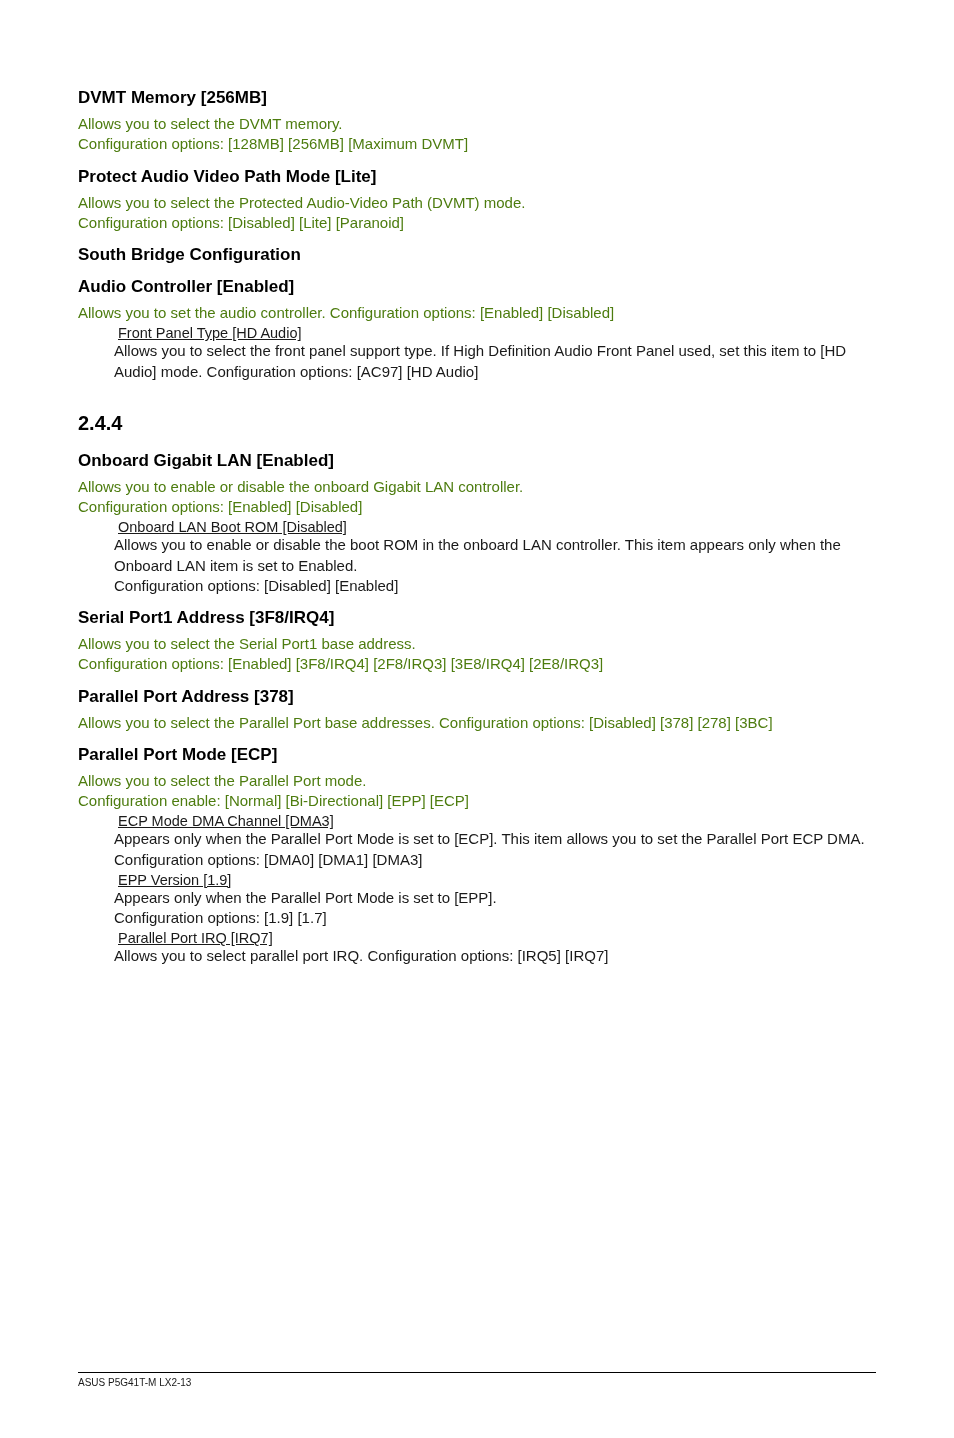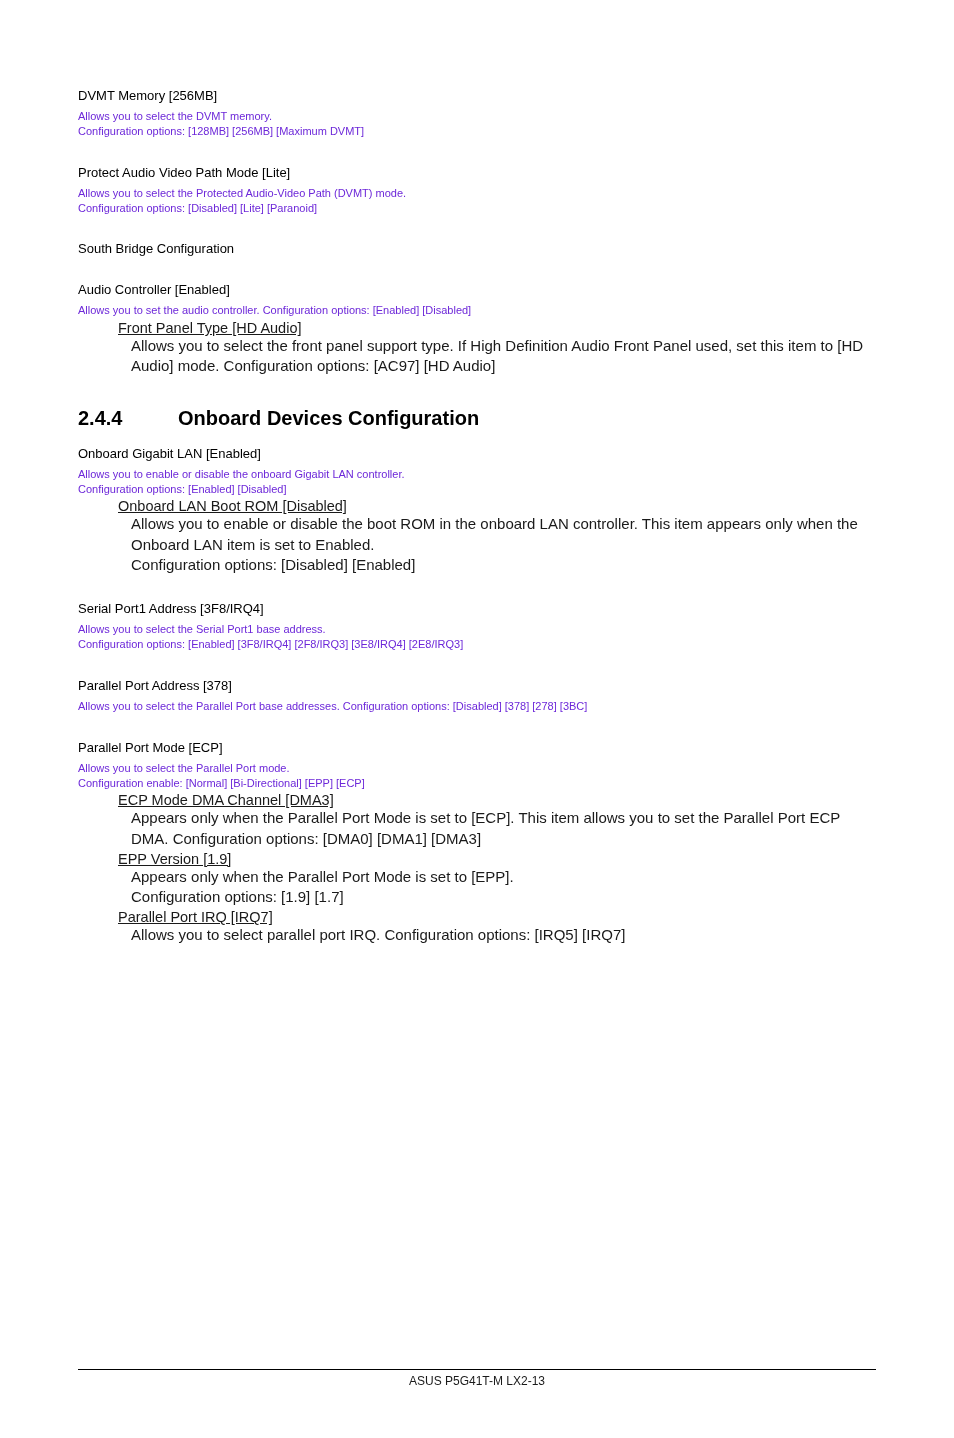--- a/index.html
+++ b/index.html
@@ -4,43 +4,43 @@
 <style>
   * { margin: 0; padding: 0; box-sizing: border-box; }
   html, body { width: 954px; height: 1438px; }
   body {
     font-family: Arial, Helvetica, sans-serif;
     background: #fff;
     color: #000;
     padding: 88px 78px 0 78px;
     position: relative;
   }
-  .h3 { font-size: 13px; font-weight: normal; margin-bottom: 6px; }
+  .h3 { font-size: 17px; font-weight: bold; margin-bottom: 6px; }
   .h3-top { margin-top: 0; }
-  .h3-mid { margin-top: 26px; }
-  .body-text { font-size: 11px; line-height: 1.35; color: #6d28d9; }
+  .h3-mid { margin-top: 12px; }
+  .body-text { font-size: 15px; line-height: 1.35; color: #4d7c0f; }
   .sub-option {
     font-size: 14.5px;
     text-decoration: underline;
     color: #1a1a1a;
     margin-left: 40px;
     margin-top: 2px;
   }
-  .sub-desc { font-size: 15px; line-height: 1.35; color: #1a1a1a; margin-left: 53px; }
+  .sub-desc { font-size: 15px; line-height: 1.35; color: #1a1a1a; margin-left: 36px; }
   .section-num-row { display: flex; margin-top: 30px; margin-bottom: 16px; align-items: flex-end; }
   .section-num { font-size: 20px; font-weight: bold; width: 100px; }
   .section-title { font-size: 20px; font-weight: bold; }
   .footer {
     position: absolute;
     left: 78px; right: 78px; bottom: 50px;
     border-top: 1px solid #000;
     padding-top: 4px;
     display: flex;
-    justify-content: center;
-    font-size: 12px;
+    justify-content: flex-start;
+    font-size: 10px;
     color: #1a1a1a;
   }
 </style>
 </head>
 <body>
 
 <div class="h3 h3-top">DVMT Memory [256MB]</div>
 <div class="body-text">Allows you to select the DVMT memory.</div>
 <div class="body-text">Configuration options: [128MB] [256MB] [Maximum DVMT]</div>
 
@@ -50,21 +50,20 @@
 
 <div class="h3 h3-mid">South Bridge Configuration</div>
 
 <div class="h3 h3-mid">Audio Controller [Enabled]</div>
 <div class="body-text">Allows you to set the audio controller. Configuration options: [Enabled] [Disabled]</div>
 <div class="sub-option">Front Panel Type [HD Audio]</div>
 <div class="sub-desc">Allows you to select the front panel support type. If High Definition Audio Front Panel used, set this item to [HD Audio] mode. Configuration options: [AC97] [HD Audio]</div>
 
 <div class="section-num-row">
   <div class="section-num">2.4.4</div>
-  <div class="section-title">Onboard Devices Configuration</div>
 </div>
 
 <div class="h3">Onboard Gigabit LAN [Enabled]</div>
 <div class="body-text">Allows you to enable or disable the onboard Gigabit LAN controller.</div>
 <div class="body-text">Configuration options: [Enabled] [Disabled]</div>
 <div class="sub-option">Onboard LAN Boot ROM [Disabled]</div>
 <div class="sub-desc">Allows you to enable or disable the boot ROM in the onboard LAN controller. This item appears only when the Onboard LAN item is set to Enabled.</div>
 <div class="sub-desc">Configuration options: [Disabled] [Enabled]</div>
 
 <div class="h3 h3-mid">Serial Port1 Address [3F8/IRQ4]</div>

